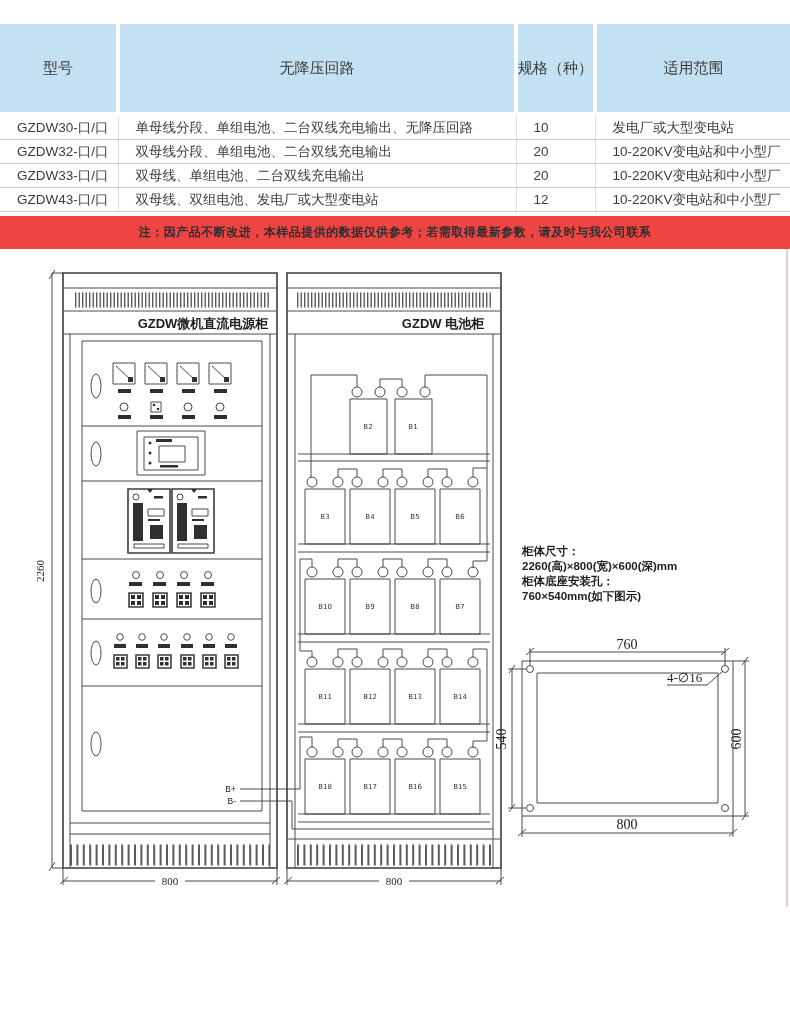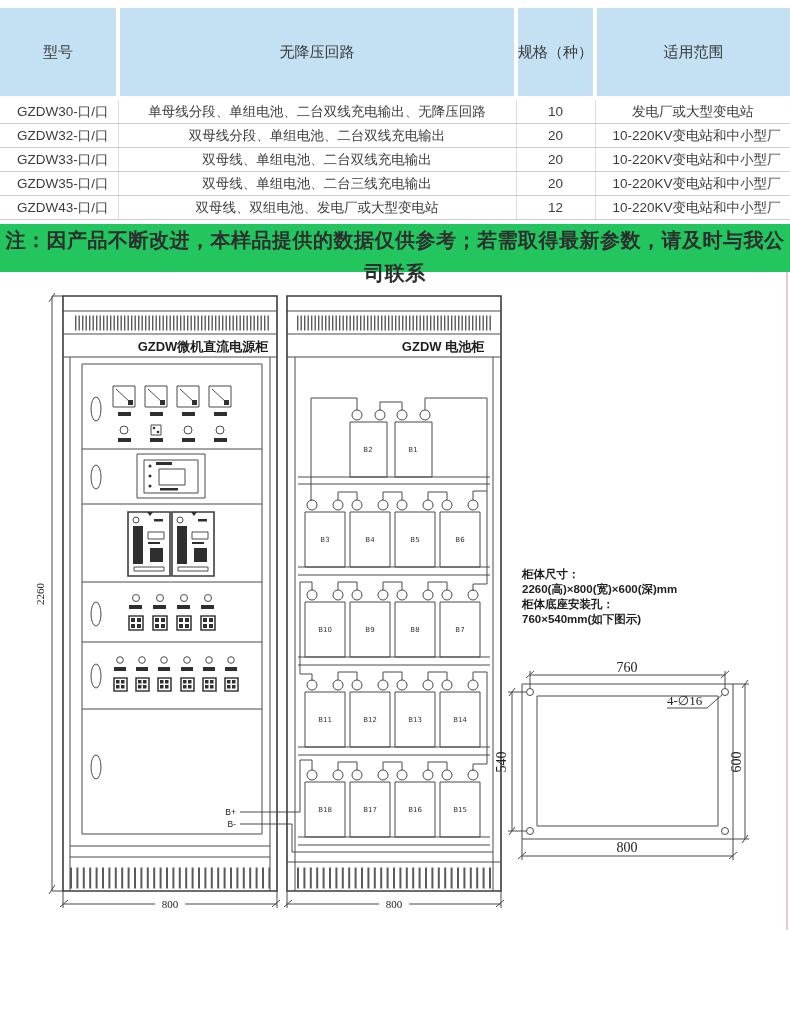--- a/index.html
+++ b/index.html
@@ -1,38 +1,38 @@
 <!DOCTYPE html>
 <html><head>
 <meta charset="utf-8">
 <style>
   html,body{margin:0;padding:0;background:#fff;}
   body{width:790px;font-family:"Liberation Sans","DejaVu Sans",sans-serif;color:#333;}
   .sheet{position:relative;width:790px;}
 
   
-  table.spec{border-collapse:collapse;table-layout:fixed;width:790px;margin-top:8px;}
+  table.spec{border-collapse:collapse;table-layout:fixed;width:790px;margin-top:24px;}
   table.spec col.c1{width:118px;}
   table.spec col.c2{width:398px;}
   table.spec col.c3{width:79px;}
   table.spec col.c4{width:195px;}
   table.spec th{
     background:#c3e1f2;height:88px;font-size:15px;font-weight:400;color:#3a3a3a;
     border-right:4px solid #fff;border-bottom:4px solid #fff;text-align:center;vertical-align:middle;padding:0;}
   table.spec th:last-child{border-right:none;}
   table.spec td{
-    height:23px;font-size:13.5px;color:#3c3c3c;text-align:center;vertical-align:middle;
+    height:23px;font-size:13.5px;color:#3c3c3c;vertical-align:middle;
     border-bottom:1px solid #ccc;border-right:1px solid #ddd;padding:0 17px;white-space:nowrap;overflow:hidden;}
   table.spec td:last-child{border-right:none;}
   table.spec td.model{font-size:13.5px;}
 
   
   .note-bar{
-    margin-top:4px;background:#22c55e;height:48px;line-height:33px;text-align:center;
-    font-size:20px;font-weight:700;color:#2e2e2e;letter-spacing:.5px;}
+    margin-top:4px;background:#ef4444;height:33px;line-height:33px;text-align:center;
+    font-size:12px;font-weight:700;color:#2e2e2e;letter-spacing:.5px;}
 
   
   .drawing{display:block;}
   .drawing *{vector-effect:non-scaling-stroke;}
   .ln{stroke:#4a4a4a;stroke-width:1;fill:none;}
   .lnb{stroke:#3c3c3c;stroke-width:1.6;fill:none;}
   .fillD{fill:#2f2f2f;stroke:none;}
   .vent{stroke:#5a5a5a;fill:none;}
   .dimtxt{font-family:"Liberation Serif","DejaVu Serif",serif;fill:#222;}
   .cjk{fill:#1e1e1e;font-weight:700;}
@@ -72,26 +72,20 @@
           <td>20</td>
           <td>10-220KV变电站和中小型厂</td>
         </tr>
       <tr>
           <td class="model">GZDW33-口/口</td>
           <td>双母线、单组电池、二台双线充电输出</td>
           <td>20</td>
           <td>10-220KV变电站和中小型厂</td>
         </tr>
       <tr>
-          <td class="model">GZDW35-口/口</td>
-          <td>双母线、单组电池、二台三线充电输出</td>
-          <td>20</td>
-          <td>10-220KV变电站和中小型厂</td>
-        </tr>
-      <tr>
           <td class="model">GZDW43-口/口</td>
           <td>双母线、双组电池、发电厂或大型变电站</td>
           <td>12</td>
           <td>10-220KV变电站和中小型厂</td>
         </tr>
     </tbody>
   </table>
 
   <div class="note-bar">注：因产品不断改进，本样品提供的数据仅供参考；若需取得最新参数，请及时与我公司联系</div>
 

